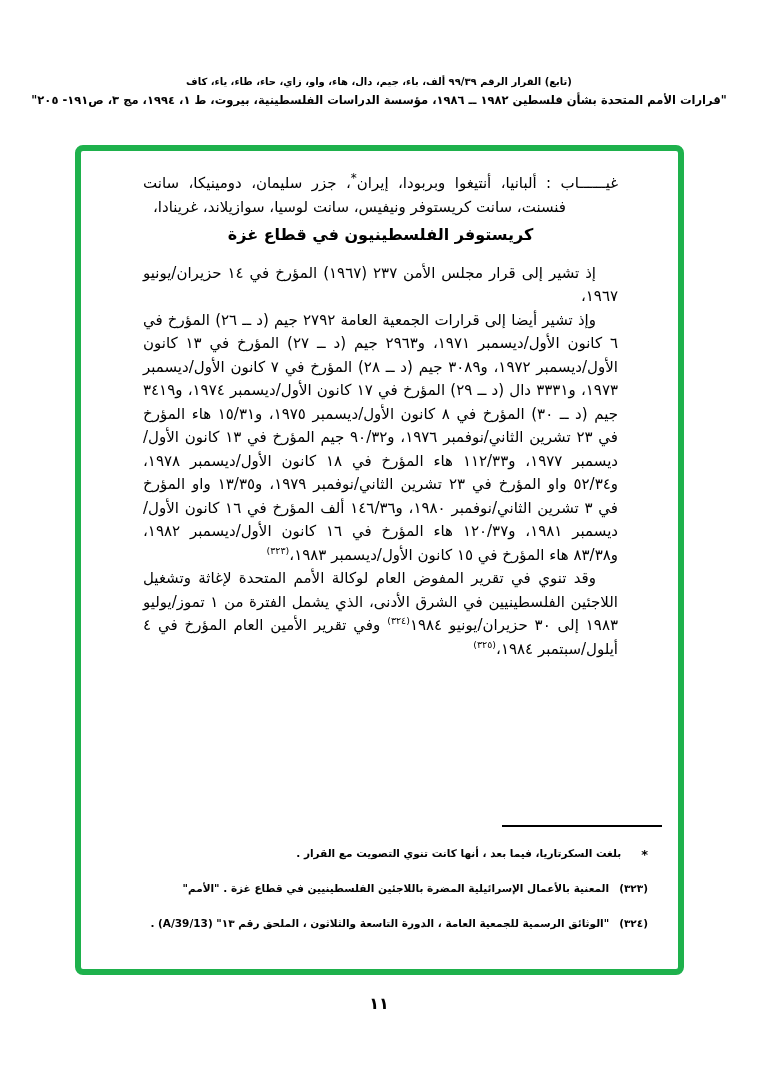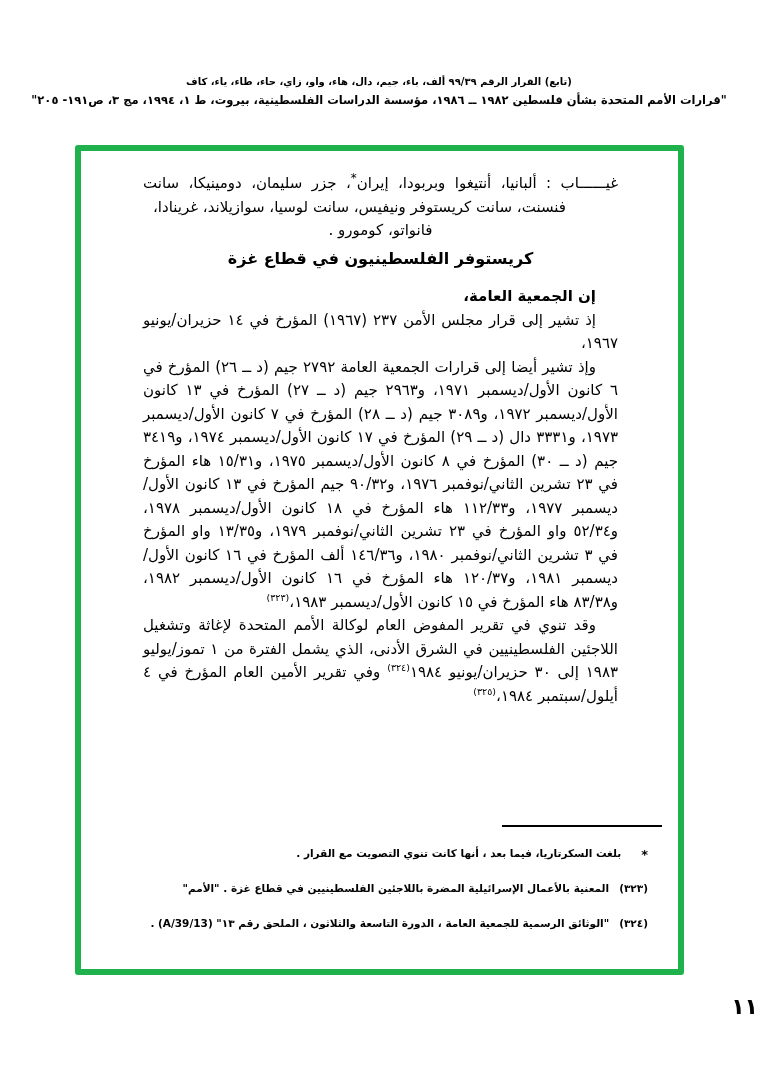--- a/index.html
+++ b/index.html
@@ -37,21 +37,21 @@
   }
 
   
   .frame {
     position: absolute;
     left: 75px;
     top: 145px;
     width: 597px;
     height: 818px;
     border: 6px solid #1eb14c;
-    border-radius: 3px;
+    border-radius: 8px;
   }
 
   
   .content {
     position: absolute;
     top: 0; right: 0; left: 0;
     padding: 21px 60px 0 62px;
     direction: rtl;
     font-size: 15px;
     line-height: 23.5px;
@@ -124,43 +124,41 @@
     position: relative;
     top: 2px;
     font-size: 13px;
   }
 
   
   .page-num {
     position: absolute;
     top: 994px;
     left: 0; right: 0;
-    text-align: right;
-    font-size: 22px;
+    text-align: center;
+    font-size: 16px;
     font-weight: bold;
   }
 </style>
 </head>
 <body>
 
 <div class="running-head">
   <div class="line1">(تابع) القرار الرقم ٩٩/٣٩ ألف، باء، جيم، دال، هاء، واو، زاي، حاء، طاء، ياء، كاف</div>
   <div class="line2">"قرارات الأمم المتحدة بشأن فلسطين ١٩٨٢ ــ ١٩٨٦، مؤسسة الدراسات الفلسطينية، بيروت، ط ١، ١٩٩٤، مج ٣، ص١٩١- ٢٠٥"</div>
 </div>
 
 <div class="frame">
 
   <div class="content">
 
     <p class="avail"><span>غيــــــاب : ألبانيا، أنتيغوا وبربودا، إيران</span><sup class="star">*</sup><span>، جزر سليمان، دومينيكا، سانت فنسنت، سانت كريستوفر ونيفيس، سانت لوسيا، سوازيلاند، غرينادا،</span></p>
-    <div class="avail-last">فانواتو، كومورو .</div>
 
     <div class="section-title">كريستوفر الفلسطينيون في قطاع غزة</div>
 
-    <p class="p-opening">إن الجمعية العامة،</p>
 
     <p class="para"><span class="lead">إذ تشير</span><span> إلى قرار مجلس الأمن ٢٣٧ (١٩٦٧) المؤرخ في ١٤ حزيران/يونيو ١٩٦٧،</span></p>
 
     <p class="para"><span class="lead">وإذ تشير أيضا</span><span> إلى قرارات الجمعية العامة ٢٧٩٢ جيم (د ــ ٢٦) المؤرخ في ٦ كانون الأول/ديسمبر ١٩٧١، و٢٩٦٣ جيم (د ــ ٢٧) المؤرخ في ١٣ كانون الأول/ديسمبر ١٩٧٢، و٣٠٨٩ جيم (د ــ ٢٨) المؤرخ في ٧ كانون الأول/ديسمبر ١٩٧٣، و٣٣٣١ دال (د ــ ٢٩) المؤرخ في ١٧ كانون الأول/ديسمبر ١٩٧٤، و٣٤١٩ جيم (د ــ ٣٠) المؤرخ في ٨ كانون الأول/ديسمبر ١٩٧٥، و١٥/٣١ هاء المؤرخ في ٢٣ تشرين الثاني/نوفمبر ١٩٧٦، و٩٠/٣٢ جيم المؤرخ في ١٣ كانون الأول/ديسمبر ١٩٧٧، و١١٢/٣٣ هاء المؤرخ في ١٨ كانون الأول/ديسمبر ١٩٧٨، و٥٢/٣٤ واو المؤرخ في ٢٣ تشرين الثاني/نوفمبر ١٩٧٩، و١٣/٣٥ واو المؤرخ في ٣ تشرين الثاني/نوفمبر ١٩٨٠، و١٤٦/٣٦ ألف المؤرخ في ١٦ كانون الأول/ديسمبر ١٩٨١، و١٢٠/٣٧ هاء المؤرخ في ١٦ كانون الأول/ديسمبر ١٩٨٢، و٨٣/٣٨ هاء المؤرخ في ١٥ كانون الأول/ديسمبر ١٩٨٣،</span><sup class="note">(٣٢٣)</sup></p>
 
     <p class="para para-last"><span class="lead">وقد تنوي</span><span> في تقرير المفوض العام لوكالة الأمم المتحدة لإغاثة وتشغيل اللاجئين الفلسطينيين في الشرق الأدنى، الذي يشمل الفترة من ١ تموز/يوليو ١٩٨٣ إلى ٣٠ حزيران/يونيو ١٩٨٤</span><sup class="note">(٣٢٤)</sup><span> وفي تقرير الأمين العام المؤرخ في ٤ أيلول/سبتمبر ١٩٨٤،</span><sup class="note">(٣٢٥)</sup></p>
 
   </div>
 
   <div class="footnotes">

